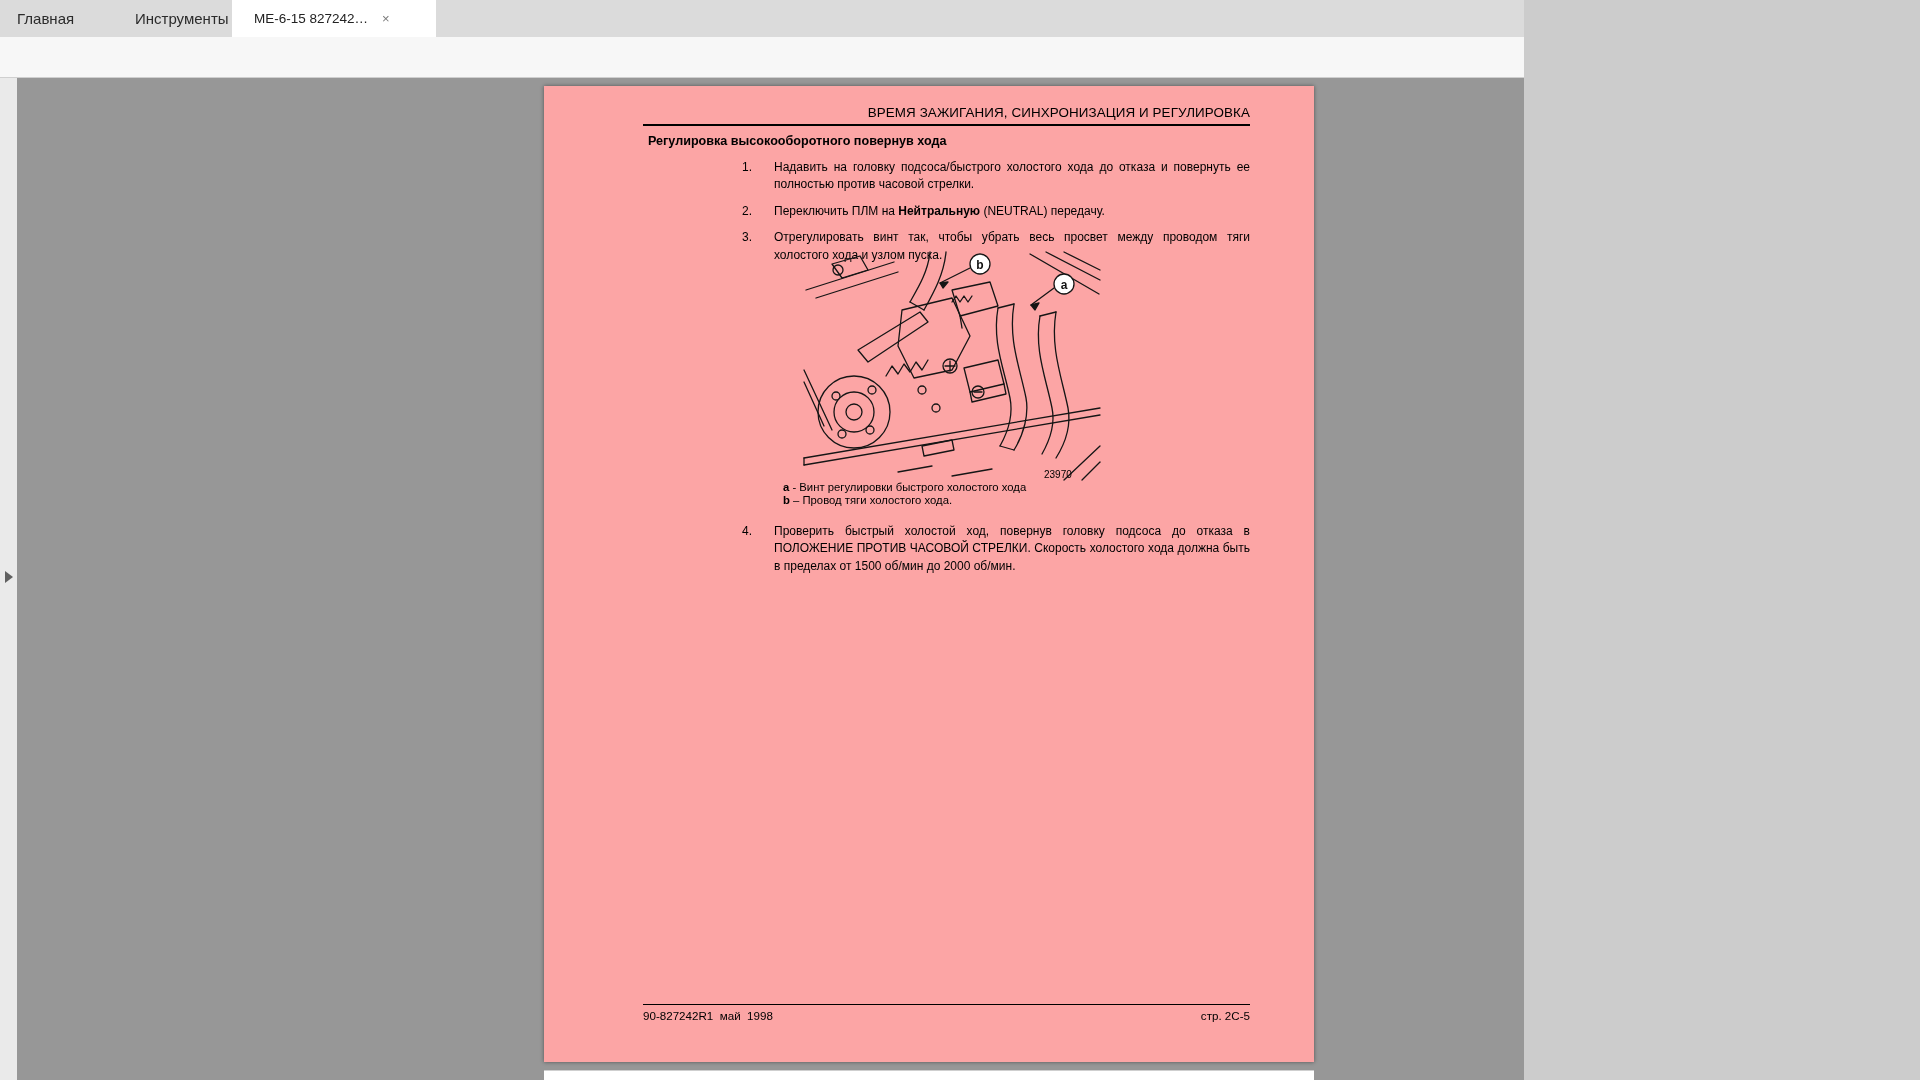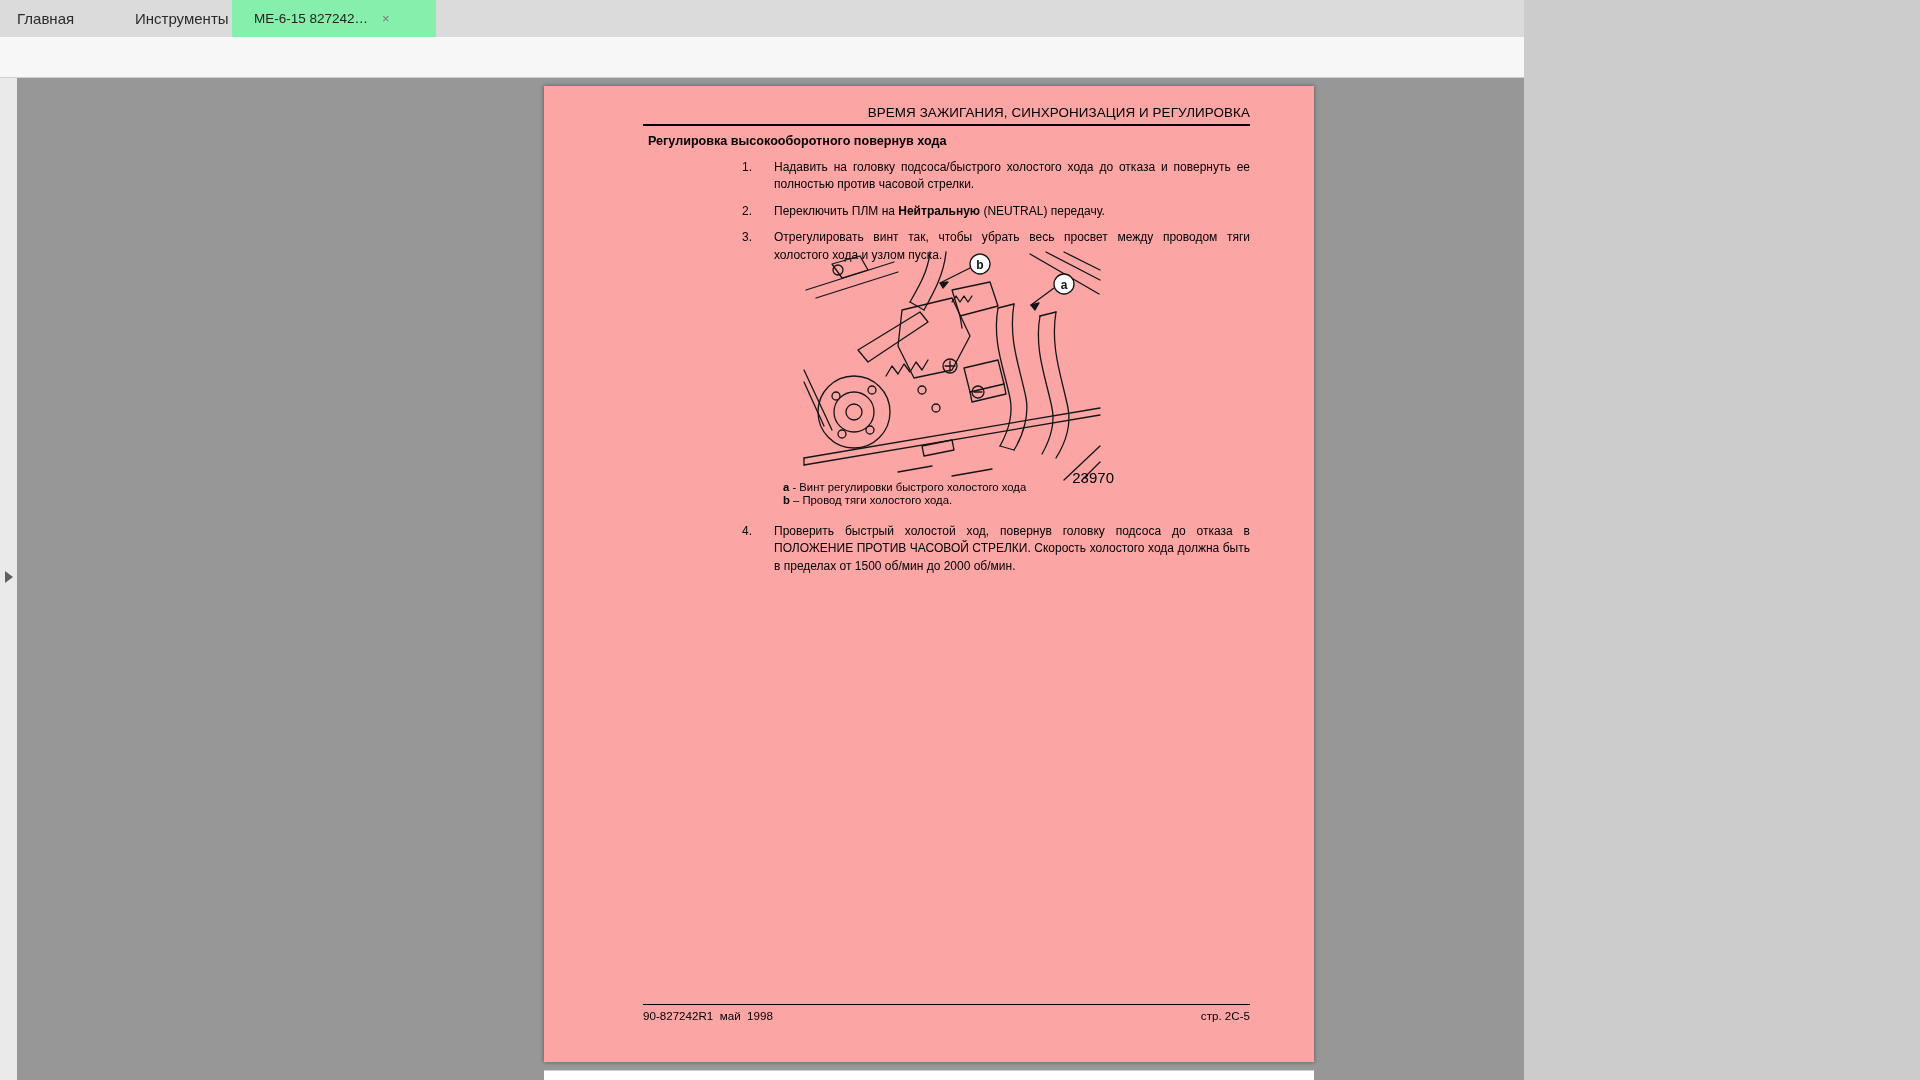--- a/index.html
+++ b/index.html
@@ -6,21 +6,21 @@
   *{box-sizing:border-box;}
   .app{position:relative;width:1524px;height:1080px;overflow:hidden;
        font-family:"Liberation Sans",sans-serif;background:#979797;}
 
   
   .topbar{position:absolute;left:0;top:0;width:1920px;height:37px;background:#dbdbdb;}
   .tab{position:absolute;top:0;height:37px;display:flex;align-items:center;
        font-size:15px;color:#2b2b2b;cursor:default;}
   .tab-home{left:17px;}
   .tab-tools{left:115px;margin-left:20px;}
-  .tab-doc{left:232px;width:204px;background:#86efac;padding-left:22px;
+  .tab-doc{left:232px;width:204px;background:#ffffff;padding-left:22px;
            font-size:13.5px;color:#222;justify-content:flex-start;}
   .tab-doc .close{margin-left:14px;color:#7a7a7a;font-size:13px;line-height:1;}
   .top-right{position:absolute;right:0;top:0;height:37px;display:flex;align-items:center;gap:22px;padding-right:20px;}
   .help-circle{width:21px;height:21px;border:1.6px solid #5f5f5f;border-radius:50%;
                display:flex;align-items:center;justify-content:center;font-size:13px;color:#5f5f5f;font-weight:bold;}
   .sign-in{font-size:12px;color:#2b2b2b;text-align:right;}
 
   
   .toolbar{position:absolute;left:0;top:37px;width:1920px;height:41px;background:#f7f7f7;
            border-bottom:1px solid #cfcfcf;}
@@ -60,21 +60,21 @@
   
   .page *{color:#000;}
   .doc-header{position:absolute;top:19px;left:99px;width:607px;text-align:right;font-size:13.4px;letter-spacing:.1px;}
   .doc-rule{position:absolute;top:38px;left:99px;width:607px;height:2px;background:#000;}
   .doc-title{position:absolute;top:48px;left:104px;font-size:12.6px;font-weight:bold;}
   .steps{position:absolute;top:73px;left:198px;width:508px;}
   .step{display:flex;margin-bottom:9px;font-size:12px;line-height:1.45;}
   .step .num{width:32px;flex:none;}
   .step .txt{flex:1;text-align:justify;}
   .fig-svg{position:absolute;top:164px;left:258px;width:300px;height:232px;}
-  .fig-number{position:absolute;top:383px;left:500px;width:70px;text-align:right;font-size:15px;}
+  .fig-number{position:absolute;top:383px;left:500px;width:70px;text-align:left;font-size:10px;}
   .cap{position:absolute;left:239px;font-size:11.3px;text-align:right;}
   .cap-a{top:395px;}
   .cap-b{top:408px;}
   .cap b{font-weight:bold;}
   .step4{position:absolute;top:437px;left:198px;width:508px;display:flex;font-size:12px;line-height:1.45;}
   .footer-rule{position:absolute;top:918px;left:99px;width:607px;height:1.4px;background:#000;}
   .footer-left{position:absolute;top:923px;left:99px;font-size:11.6px;white-space:pre;text-align:right;}
   .footer-right{position:absolute;top:923px;left:99px;width:607px;text-align:right;font-size:11.6px;}
 
   svg{display:block;}

